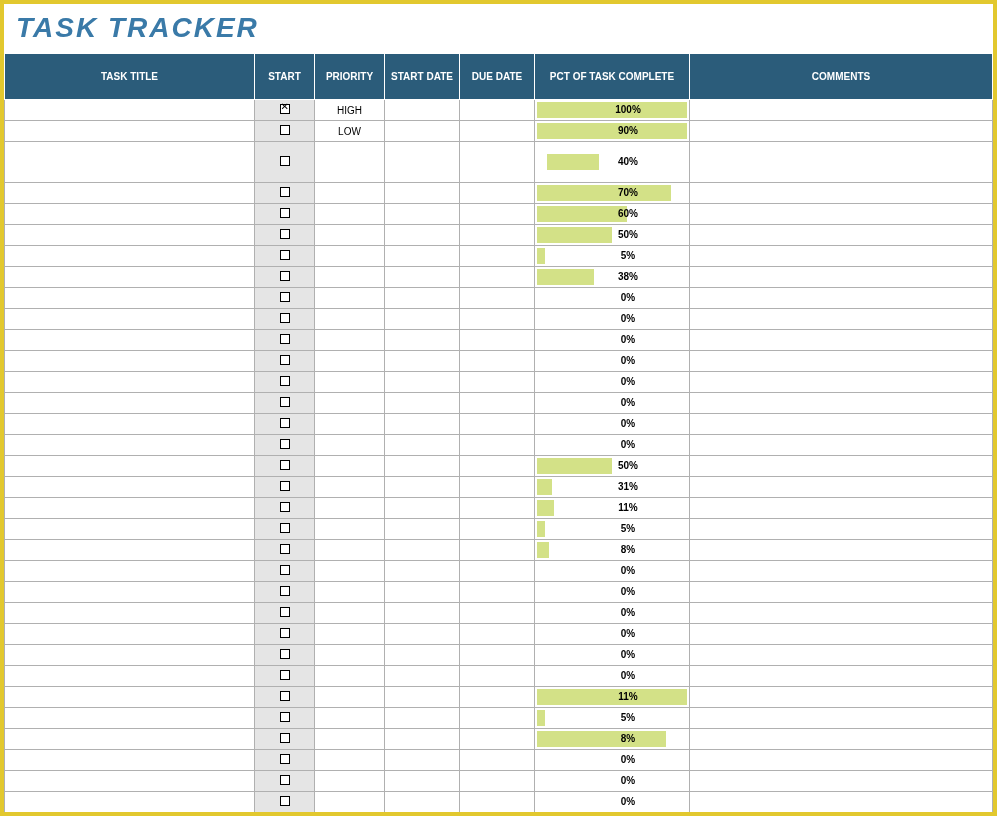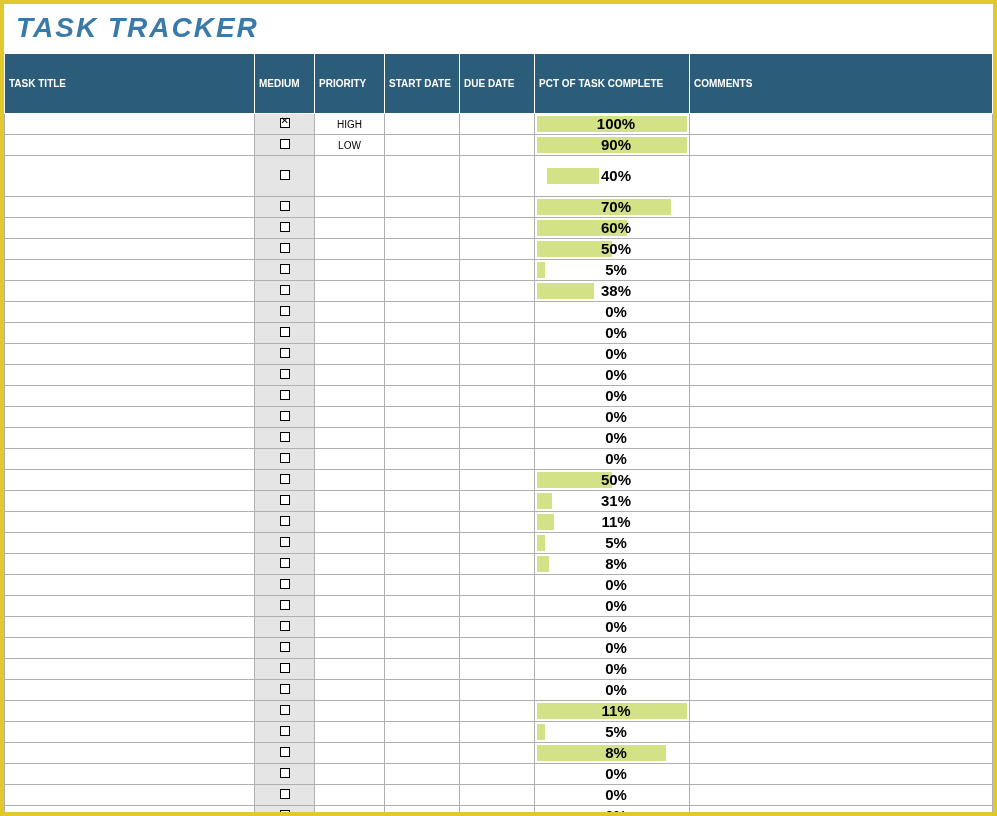--- a/index.html
+++ b/index.html
@@ -1,31 +1,31 @@
 <!DOCTYPE html>
 <html><head>
 <meta charset="utf-8">
 <style>
 *{box-sizing:border-box;margin:0;padding:0}
 body{font-family:Arial,Helvetica,sans-serif;background:#fff;border:4px solid #e2c82e;width:997px;height:816px;overflow:hidden}
 .title{color:#3a7aa8;font-size:28px;font-weight:bold;font-style:italic;letter-spacing:2px;padding:8px 12px 10px}
 .tbl{width:100%;border-collapse:collapse;table-layout:fixed}
-.tbl th{background:#2b5c7a;color:#fff;font-size:10px;font-weight:bold;text-align:left;padding:24px 4px;border:1px solid #fff;border-top:none}
+.tbl th{background:#2b5c7a;color:#fff;font-size:10px;font-weight:bold;text-align:center;padding:17px 4px;border:1px solid #fff;border-top:none}
 .tbl td{border:1px solid #b0b0b0;height:20px;font-size:10px;text-align:center;padding:0 3px;vertical-align:middle}
 .col-title{width:250px}
 .col-status{width:60px}
 .col-priority{width:70px}
 .col-start{width:75px}
 .col-due{width:75px}
 .col-pct{width:155px}
 .col-comments{width:auto}
 td.status-cell{background:#e5e5e5}
 .pct-wrap{position:relative;width:100%;height:16px;display:flex;align-items:center}
 .pct-bar{position:absolute;left:0;top:0;height:100%;background:#d3e187}
-.pct-label{position:absolute;left:4px;width:100%;text-align:center;font-size:15px;font-weight:bold;line-height:16px}
+.pct-label{position:absolute;left:16px;width:100%;text-align:center;font-size:10px;font-weight:bold;line-height:16px}
 .cbx{display:inline-block;width:10px;height:10px;border:1px solid #000;position:relative;background:#fff}
 .cbx.checked::after{content:"✕";position:absolute;left:0;top:-3px;font-size:10px;line-height:10px}
 td.task-cell{text-align:left}
 td.pri-cell{background:#fff}
 </style>
 </head>
 <body>
 
 <div class="title">TASK TRACKER</div>
 
@@ -35,21 +35,21 @@
       <col class="col-status">
       <col class="col-priority">
       <col class="col-start">
       <col class="col-due">
       <col class="col-pct">
       <col class="col-comments">
 </colgroup>
 <thead>
 <tr>
 <th>TASK TITLE</th>
-<th>MEDIUM</th>
+<th>START</th>
 <th>PRIORITY</th>
 <th>START DATE</th>
 <th>DUE DATE</th>
 <th>PCT OF TASK COMPLETE</th>
 <th>COMMENTS</th>
 </tr>
 </thead>
 <tbody id="tbody">
       <tr>
         <td class="task-cell"></td>

